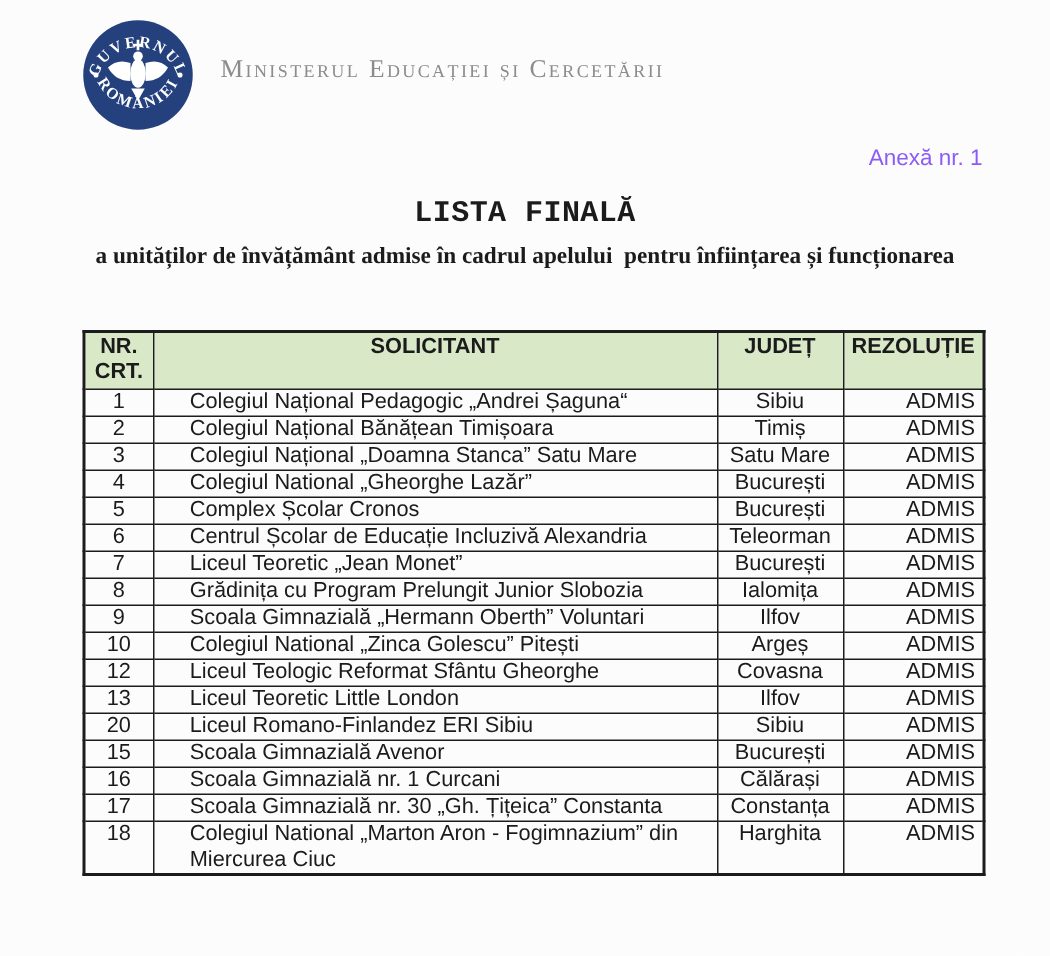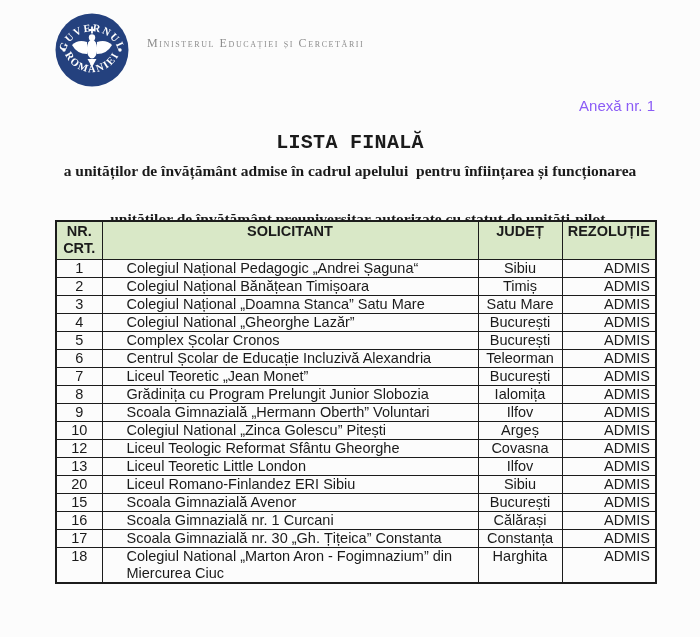--- a/index.html
+++ b/index.html
@@ -16,21 +16,21 @@
   
   .letterhead { position: absolute; left: 0; top: 0; width: 100%; height: 95px; }
   .seal {
     position: absolute; left: 54px; top: 12px;
     width: 76px; height: 76px;
   }
   .ministry-name {
     position: absolute; left: 147px; top: 36px;
     font-family: "Liberation Serif", serif;
     font-variant: small-caps;
-    font-size: 12px;
+    font-size: 17px;
     letter-spacing: 1.6px;
     color: #8c8c8c;
   }
 
   
   .annex {
     position: absolute; top: 97px; right: 45px;
     font-size: 15px; color: #8b5cf6;
   }
   .title {
@@ -115,21 +115,20 @@
         <path d="M33.5,47 h9 l-4.5,8 z"></path>
       </g>
     </svg>
     <div class="ministry-name">Ministerul Educației și Cercetării</div>
   </div>
 
   <div class="annex">Anexă nr. 1</div>
 
   <div class="title">LISTA FINALĂ</div>
   <div class="subtitle"><span>a unităților de învățământ admise în cadrul apelului  pentru înființarea și funcționarea</span><br>
-    <span>unităților de învățământ preuniversitar autorizate cu statut de unități-pilot</span>
   </div>
 
   <table class="list-table">
     <colgroup>
         <col class="w-nr">
         <col class="w-sol">
         <col class="w-jud">
         <col class="w-rez">
       </colgroup>
     <thead>

